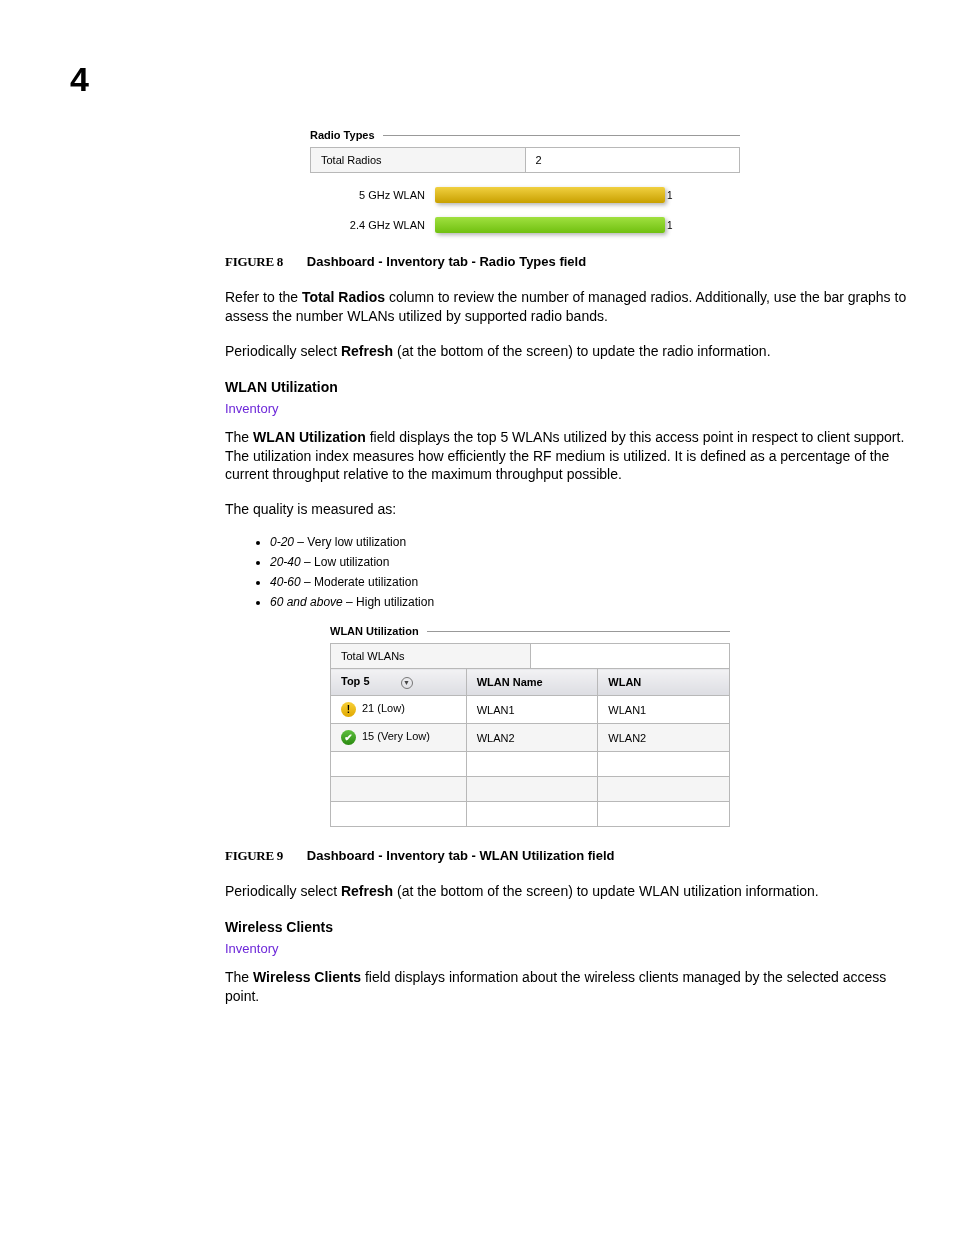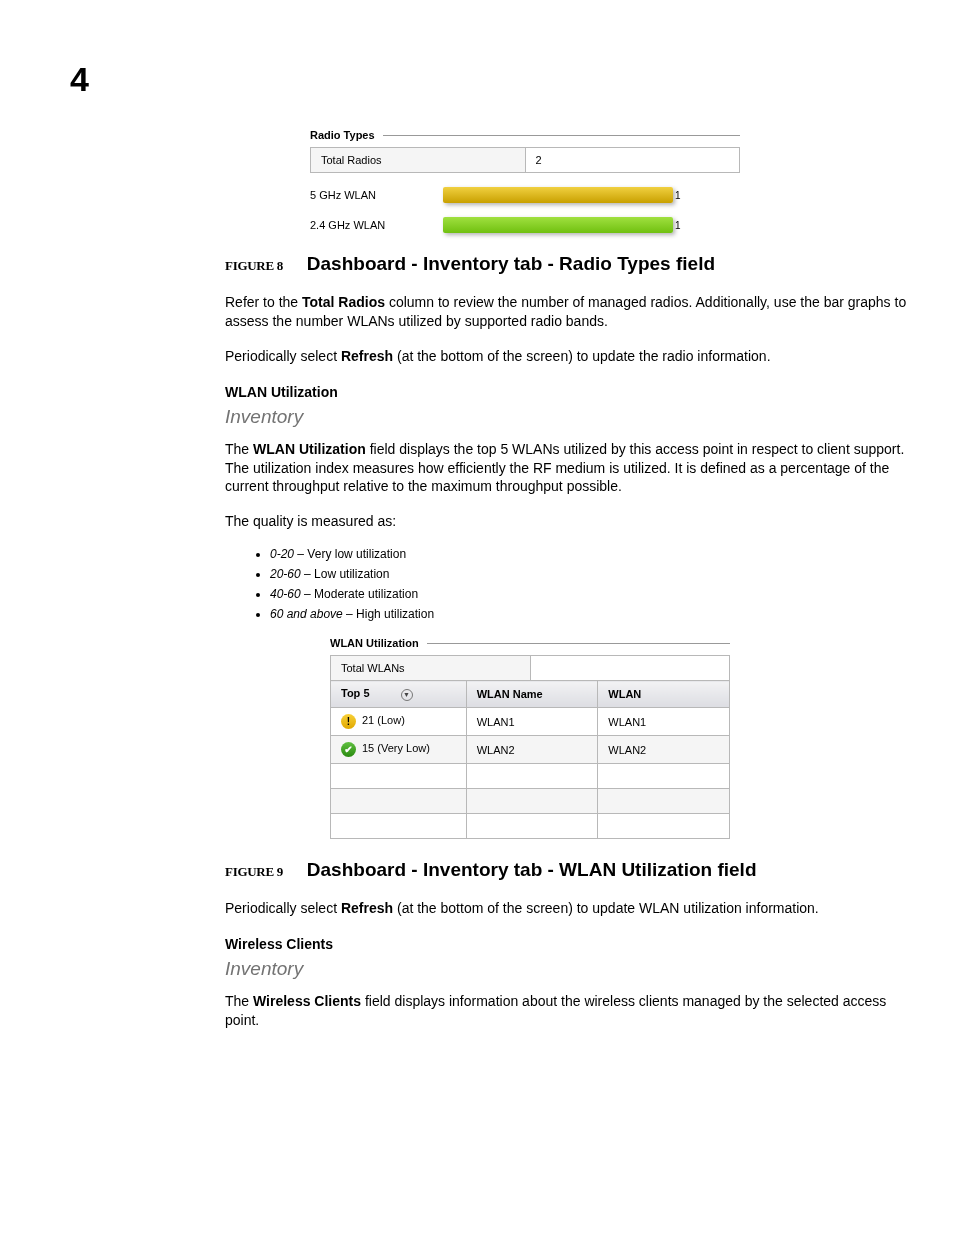--- a/index.html
+++ b/index.html
@@ -50,49 +50,49 @@
   }
   table.data td.white { background: #fff; }
   .bar-row {
     display: flex;
     align-items: center;
     margin: 14px 0;
     font-size: 11px;
   }
   .bar-row .label {
     width: 115px;
-    padding-right: 18px;
+    text-align: right;
+    padding-right: 10px;
   }
   .bar {
     height: 16px;
     border-radius: 2px;
     box-shadow: 2px 2px 4px rgba(0,0,0,0.3);
   }
   .bar.yellow { background: linear-gradient(#f0d040, #c8a000); }
   .bar.green  { background: linear-gradient(#a0e040, #70c010); }
   .bar-val { font-size:10px; margin-left:2px; }
   .figure-caption {
     margin: 15px 0 18px 155px;
   }
   .figure-caption .fig-label {
     font-weight: bold;
     text-transform: uppercase;
     font-family: Liberation Serif, serif;
     font-size: 13px;
     letter-spacing: -0.3px;
     margin-right: 20px;
   }
-  .figure-caption .fig-text { font-weight: bold; font-size: 19px; }
+  .figure-caption .fig-text { font-weight: bold; font-size: 13px; }
   p { margin: 0 0 16px 155px; line-height: 1.35; }
   .subheading { font-weight: bold; margin: 18px 0 6px 155px; }
   .inventory-link {
-    color: #737373;
-    font-style: italic;
+    color: #6d28d9;
     margin: 0 0 12px 155px;
-    font-size: 19px;
+    font-size: 13px;
   }
   ul.bullets {
     list-style: disc;
     margin: 0 0 16px 200px;
     padding: 0;
   }
   ul.bullets li { margin-bottom: 6px; font-size: 12px; }
   ul.bullets li .range { font-style: italic; }
   .status-icon {
     display: inline-flex;
@@ -160,21 +160,21 @@
 <div class="inventory-link">Inventory</div>
 
 <p>
   <span>The </span><b>WLAN Utilization</b><span> field displays the top 5 WLANs utilized by this access point in respect to client support. The utilization index measures how efficiently the RF medium is utilized. It is defined as a percentage of the current throughput relative to the maximum throughput possible.</span>
 </p>
 
 <p>The quality is measured as:</p>
 
 <ul class="bullets">
   <li><span class="range">0-20</span><span> – Very low utilization</span></li>
-  <li><span class="range">20-60</span><span> – Low utilization</span></li>
+  <li><span class="range">20-40</span><span> – Low utilization</span></li>
   <li><span class="range">40-60</span><span> – Moderate utilization</span></li>
   <li><span class="range">60 and above</span><span> – High utilization</span></li>
 </ul>
 
 <div class="figure-box" style="margin-left:260px;width:400px;">
   <div class="section-title">
     <span>WLAN Utilization</span>
     <span class="line"></span>
   </div>
   <table class="data">

